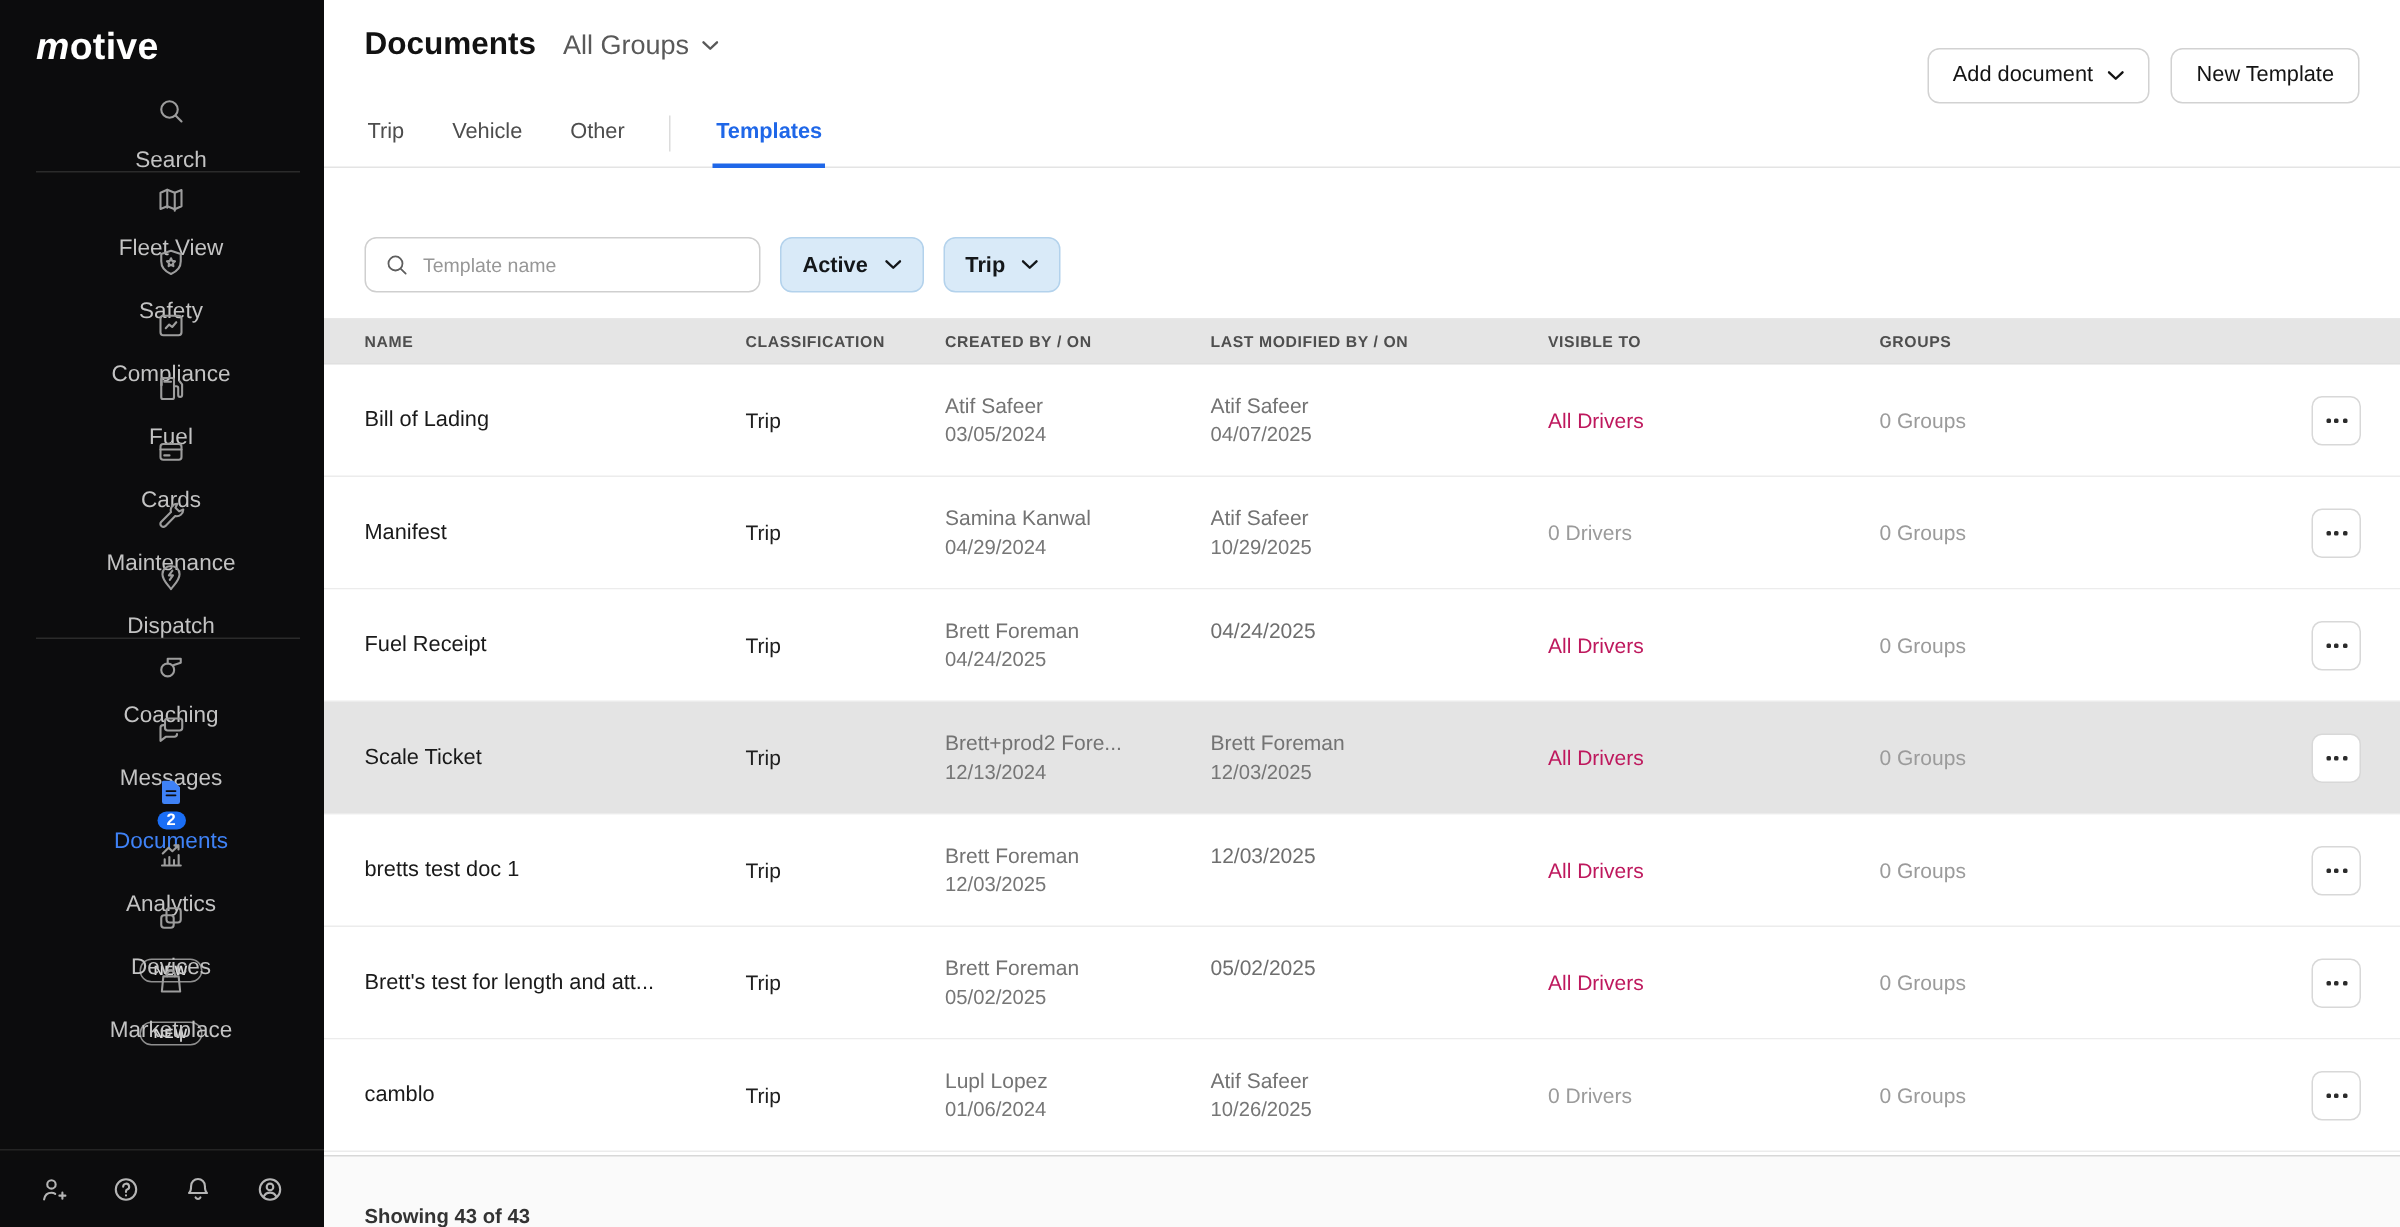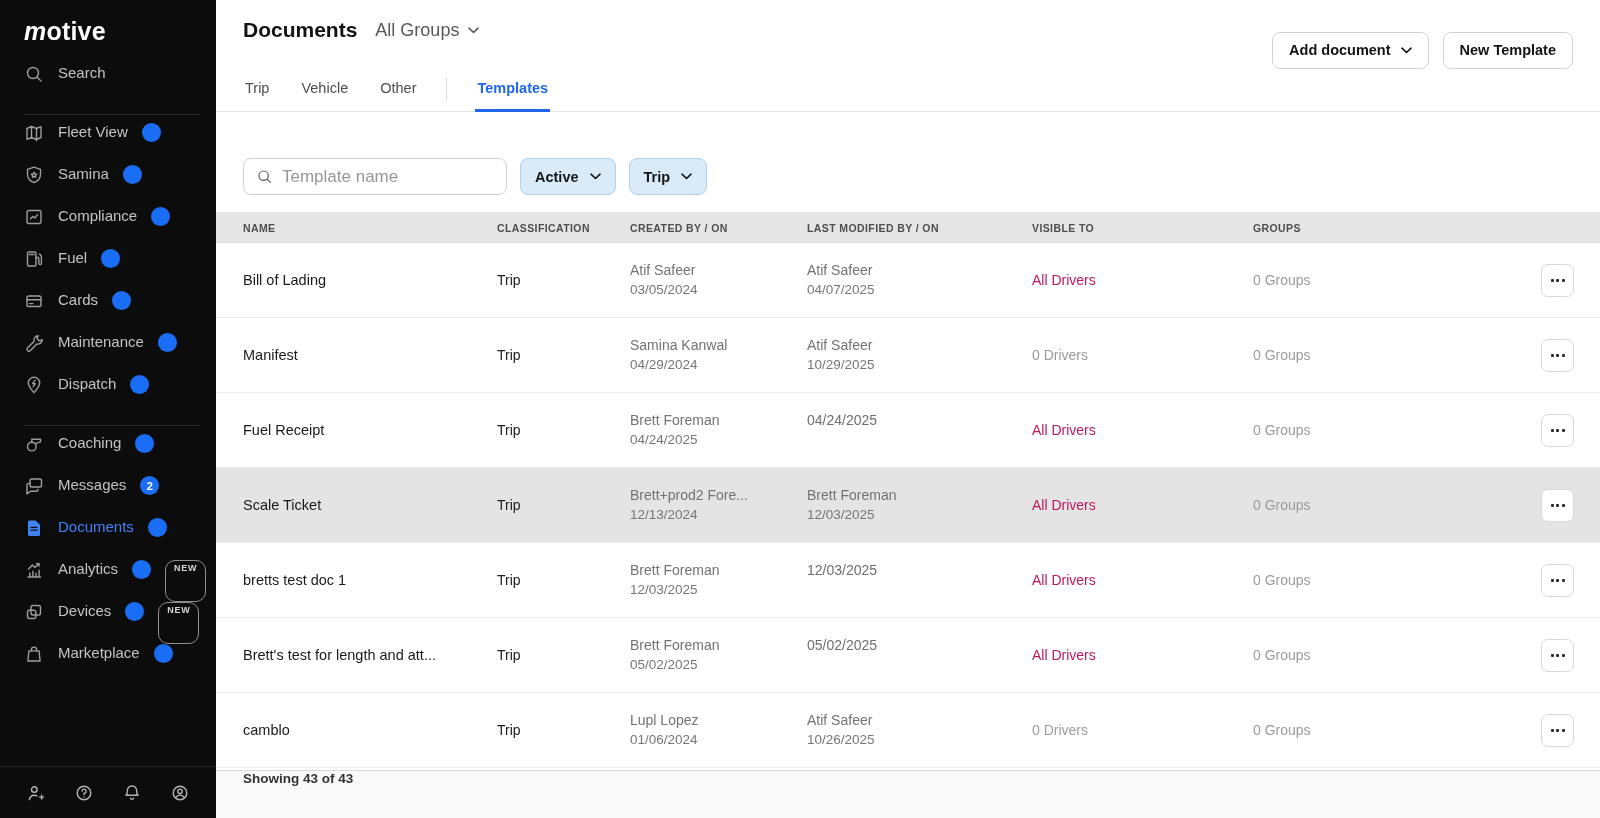--- a/index.html
+++ b/index.html
@@ -4,51 +4,51 @@
 <style>
   * { box-sizing: border-box; margin: 0; padding: 0; }
   html,body { width:1600px; height:818px; }
   body { font-family: "Liberation Sans", sans-serif; background:#fff; overflow:hidden; }
   .app { display:flex; width:1600px; height:818px; overflow:hidden; }
 
   
   .sidebar { width:216px; flex-shrink:0; background:#0c0c0d; color:#bdbdbd; position:relative; overflow:hidden; }
   .logo { padding:16px 12px 0 24px; font-size:25px; line-height:30px; font-weight:800; color:#fff; letter-spacing:.2px; }
   .logo::first-letter { font-style: italic; }
-  .side-item { display:flex; gap:14px; height:42px; padding:0 12px 0 24px; font-size:15px; color:#c3c3c3; cursor:pointer; white-space:nowrap; }
+  .side-item { display:flex; align-items:center; gap:14px; height:42px; padding:0 12px 0 24px; font-size:15px; color:#c3c3c3; cursor:pointer; white-space:nowrap;flex-direction:column; }
   .side-item svg { width:20px; height:20px; color:#9d9d9d; flex-shrink:0; }
   .side-item.active { color:#3f82f6; }
   .side-item.active svg { color:#3f82f6; }
   .side-search { margin-top:18px; }
   .side-divider { border-top:1px solid #2b2b2b; margin:8px 16px 8px 24px; }
   .badge { background:#1a6ef5; color:#fff; font-size:11px; font-weight:700; min-width:19px; height:19px; border-radius:10px; display:flex; align-items:center; justify-content:center; padding:0 5px; }
   .pill { border:1px solid #8f8f8f; color:#d8d8d8; font-size:9px; font-weight:700; letter-spacing:.7px; border-radius:10px; padding:2px 8px; }
   .side-bottom { position:absolute; bottom:0; left:0; right:0; height:52px; background:#0c0c0d; border-top:1px solid #242424; display:flex; align-items:center; justify-content:space-between; padding:0 26px; z-index:2; }
   .side-bottom span { display:flex; cursor:pointer; }
   .side-bottom svg { width:20px; height:20px; color:#b5b5b5; }
 
   
   .main { flex:1; min-width:0; display:flex; flex-direction:column; background:#fff; }
   .main-header { height:60px; display:flex; align-items:center; justify-content:space-between; padding:0 27px; }
   .title-wrap { display:flex; align-items:center; gap:18px; }
   .page-title { font-size:21px; font-weight:700; color:#121212; }
   .group-filter { display:flex; align-items:center; gap:9px; font-size:18px; color:#595959; cursor:pointer; }
   .hdr-buttons { display:flex; gap:14px; }
-  .btn { height:37px; display:flex; align-items:center; gap:10px; padding:0 16px; border:1px solid #d2d2d2; border-radius:8px; background:#fff; font-family:inherit; font-size:14.5px; font-weight:700; color:#141414; cursor:pointer;margin-top:40px; }
+  .btn { height:37px; display:flex; align-items:center; gap:10px; padding:0 16px; border:1px solid #d2d2d2; border-radius:8px; background:#fff; font-family:inherit; font-size:14.5px; font-weight:400; color:#141414; cursor:pointer;margin-top:40px; }
   .chev svg { width:11px; height:7px; display:block; }
 
   .tabs { display:flex; align-items:flex-end; gap:28px; padding:0 27px; height:52px; border-bottom:1px solid #e4e4e4; }
   .tab { padding:0 2px 13px; font-size:14.5px; color:#4d4d4d; cursor:pointer; border-bottom:3px solid transparent; margin-bottom:-1px; }
   .tab.active { color:#1f67e8; font-weight:600; border-bottom-color:#1f67e8; }
   .tab-divider { width:1px; height:24px; background:#dcdcdc; margin-bottom:10px; }
 
   .filters { display:flex; align-items:center; gap:13px; padding:29px 27px 0; height:100px; }
   .search-box { display:flex; align-items:center; gap:9px; width:264px; height:37px; border:1px solid #cfcfcf; border-radius:8px; padding:0 12px; background:#fff; }
   .search-box svg { width:17px; height:17px; color:#5e5e5e; flex-shrink:0; }
-  .search-box input { border:none; outline:none; font-size:17px; color:#333; width:100%; font-family:inherit; background:transparent; }
+  .search-box input { border:none; outline:none; font-size:13px; color:#333; width:100%; font-family:inherit; background:transparent; }
   .search-box input::placeholder { color:#979797; }
   .chip { display:flex; align-items:center; gap:11px; height:37px; padding:0 14px; background:#d9eaf8; border:1px solid #b3d2ec; border-radius:8px; font-size:14.5px; font-weight:600; color:#14171a; cursor:pointer; }
 
   .grid-cols { display:grid; grid-template-columns:254px 133px 177px 225px 221px 1fr 59px; padding-left:27px; align-items:center; }
   .table-head { height:31px; border-top:1px solid #e8e8e8; border-bottom:1px solid #e0e0e0; background:#e5e5e5; }
   .th { font-size:10.5px; font-weight:700; color:#4e4e4e; letter-spacing:.4px; }
 
   .rows { flex:1; overflow:hidden; }
   .row { height:75px; border-bottom:1px solid #ececec; background:#fff; }
   .row.highlight { background:#e4e4e4; }
@@ -57,21 +57,21 @@
   .byon { height:39px; padding-right:10px; overflow:hidden; }
   .byon .line1 { display:block; font-size:14px; color:#737373; line-height:19.5px; white-space:nowrap; }
   .byon .line2 { display:block; font-size:13.5px; color:#767676; line-height:19.5px; }
   .byon.date-only .line1 { color:#6e6e6e; }
   .cell-visible { font-size:14px; color:#be185d; }
   .muted { color:#9b9b9b !important; }
   .cell-groups { font-size:14px; color:#9b9b9b; }
   .menu-btn { width:33px; height:33px; border:1px solid #d8d8d8; border-radius:7px; background:#fff; display:flex; align-items:center; justify-content:center; gap:2.5px; cursor:pointer; }
   .menu-btn i { width:3px; height:3px; background:#2b2b2b; display:block; border-radius:1px; }
 
-  .table-footer { height:48px; border-top:1px solid #d8d8d8; background:#fafafa; display:flex; align-items:flex-start; padding:0 27px; font-size:13.5px; font-weight:700; color:#333; }
+  .table-footer { height:48px; border-top:1px solid #d8d8d8; background:#fafafa; display:flex; align-items:flex-end; padding:0 27px; font-size:13.5px; font-weight:700; color:#333; }
 </style>
 </head>
 <body>
 
 <div class="app">
 
   <nav class="sidebar">
     <div class="logo">motive</div>
 
     <div class="side-item side-search">
@@ -98,21 +98,21 @@
 
   </div>
 
   <div class="side-item">
     <span class="nav-icon" style="display: flex;">
             <svg viewBox="0 0 20 20" fill="none" stroke="currentColor" stroke-width="1.4" stroke-linecap="round" stroke-linejoin="round" width="20" height="20">
               <path d="M10 2.2l6.5 2.2v4.8c0 4-2.7 6.9-6.5 8.4-3.8-1.5-6.5-4.4-6.5-8.4V4.4z"></path>
               <path d="M10 7.2l.8 1.7 1.9.3-1.4 1.3.3 1.9-1.6-.9-1.6.9.3-1.9-1.4-1.3 1.9-.3z"></path>
             </svg>
           </span>
-    <span class="nav-label">Samina</span>
+    <span class="nav-label">Safety</span>
     <span class="badge" hidden=""></span>
 
   </div>
 
   <div class="side-item">
     <span class="nav-icon" style="display: flex;">
             <svg viewBox="0 0 20 20" fill="none" stroke="currentColor" stroke-width="1.4" stroke-linecap="round" stroke-linejoin="round" width="20" height="20">
               <rect x="3" y="3.5" width="14" height="13" rx="2"></rect>
               <path d="M6.5 11.8l2.3-2.4 2 1.6 2.7-3.2"></path>
             </svg>

